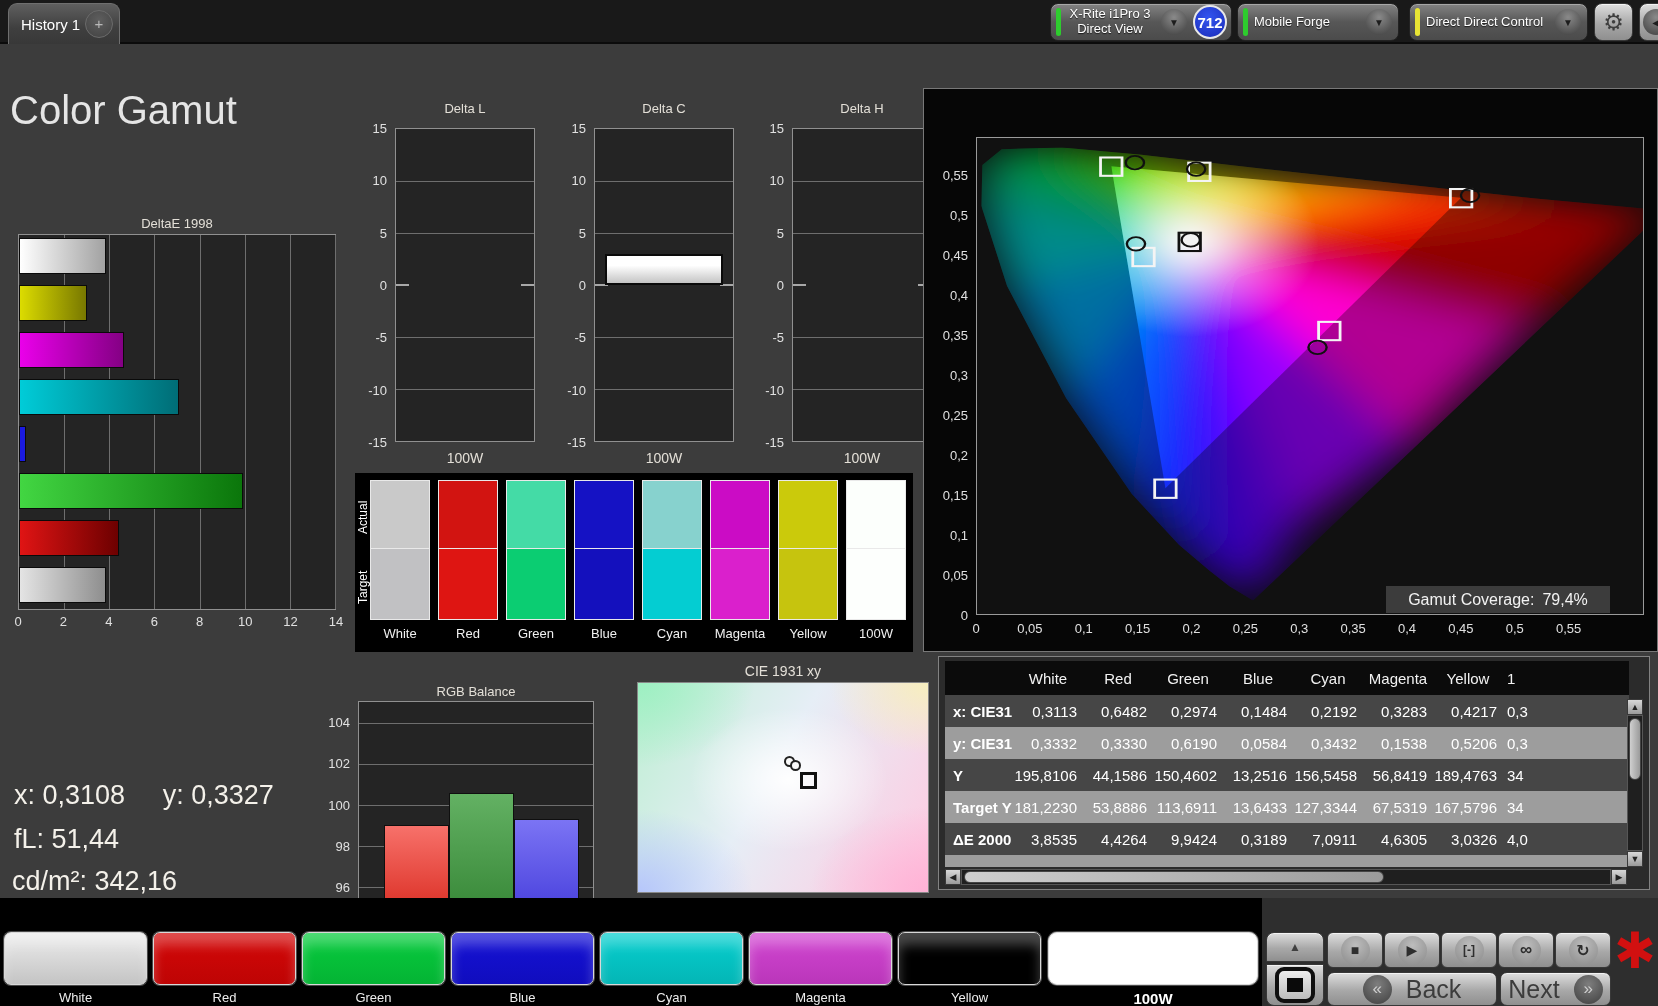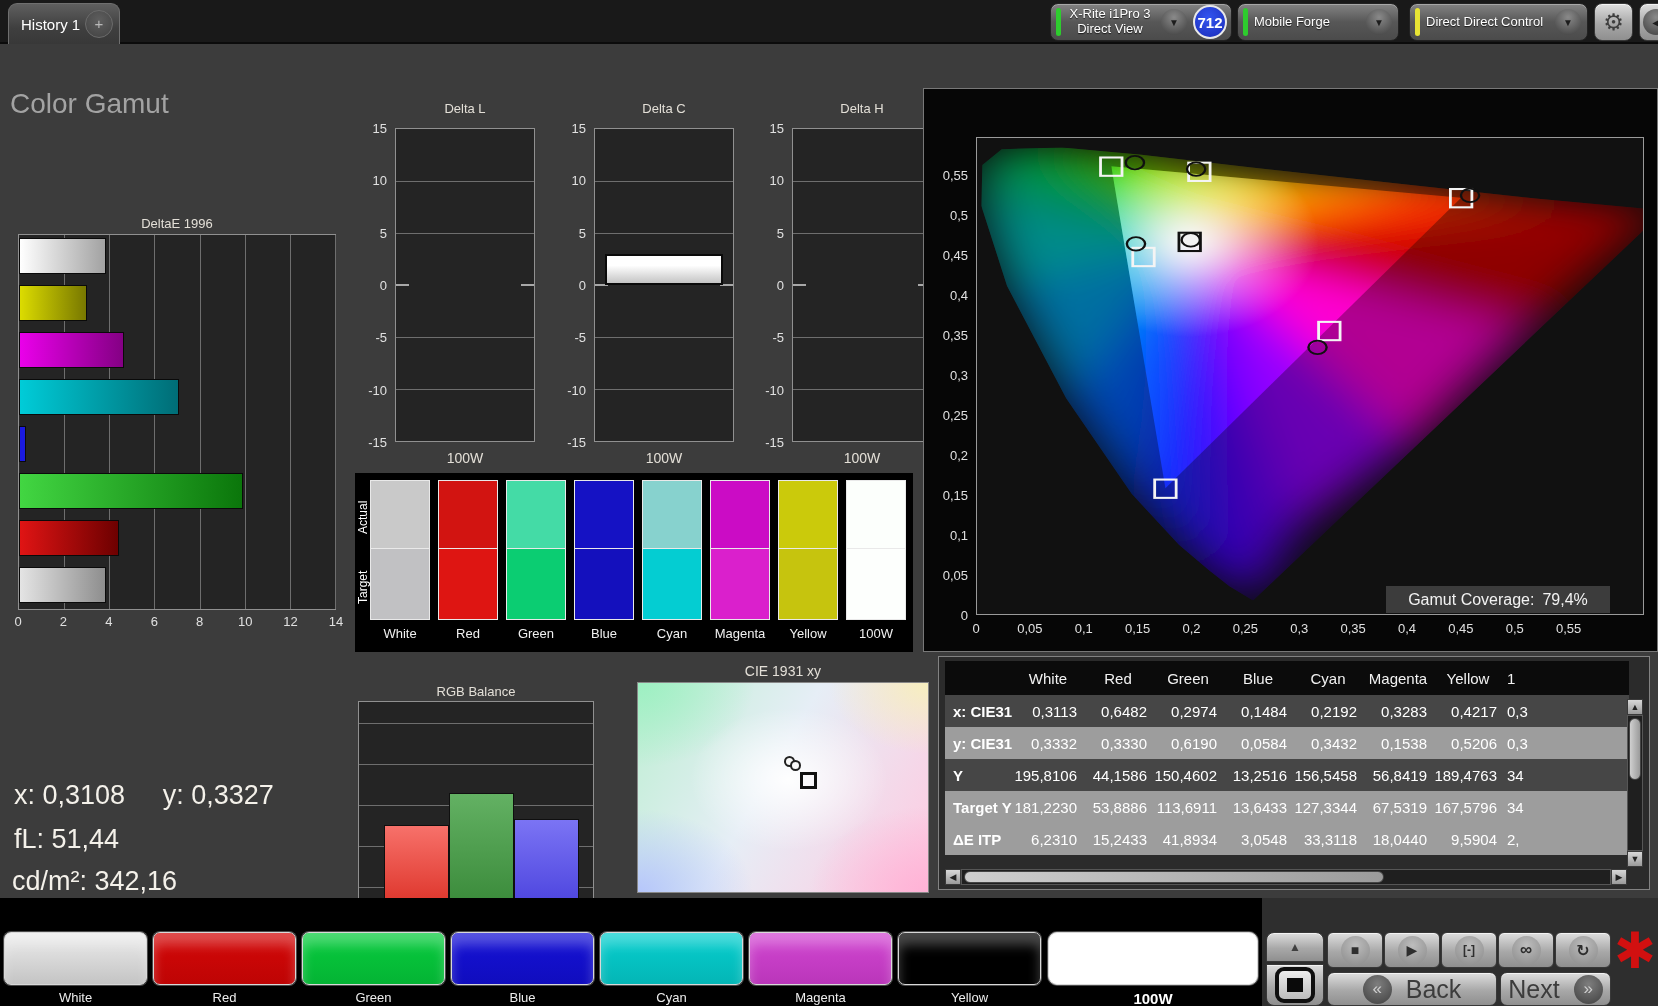--- a/index.html
+++ b/index.html
@@ -17,21 +17,21 @@
   .status-stripe { width:5px; height:28px; border-radius:3px; margin-left:5px; flex:none; }
   .dd-text { padding:0 6px; font-size:13px; line-height:1.15; white-space:nowrap; flex:1; }
   .dd-arrow { width:26px; height:26px; border-radius:50%; background:radial-gradient(circle at 50% 32%, #8a8a8a, #3d3d3d); color:#1d1d1d; font-size:10px; display:flex; align-items:center; justify-content:center; margin:0 6px 0 2px; flex:none; text-shadow:none; }
   #badge-712 { width:34px; height:34px; border-radius:50%; background:radial-gradient(circle at 45% 35%, #3355f0, #1a2bb8); border:2px solid #e8e8e8; color:#fff; font-size:15px; font-weight:bold; display:flex; align-items:center; justify-content:center; margin-right:4px; flex:none; text-shadow:none; }
   .sbtn { background:linear-gradient(#dedede,#a8a8a8 55%,#8f8f8f); border:1px solid #383838; border-radius:8px; box-shadow:inset 0 1px 0 rgba(255,255,255,.65); color:#3f3f3f; }
   #btn-settings { position:absolute; left:1594px; top:3px; width:39px; height:38px; font-size:23px; text-align:center; line-height:36px; }
   #btn-partial { position:absolute; left:1639px; top:3px; width:30px; height:38px; display:flex; align-items:center; }
   #btn-partial .dd-arrow { margin:0 0 0 3px; }
 
   
-  #page-title { position:absolute; left:10px; top:88px; font-size:28px; color:#a3a3a3; }
+  #page-title { position:absolute; left:10px; top:88px; font-size:40px; color:#e5e5e5; }
   .ptitle { position:absolute; color:#e3dfd7; font-size:13px; text-align:center; }
   .tick { position:absolute; color:#e0e0e0; font-size:13px; white-space:nowrap; }
   .xlabel { position:absolute; color:#e3dfd7; font-size:14px; text-align:center; }
 
   
   .plot { position:absolute; background:#242424; border:1px solid #909090; }
   .vgrid { position:absolute; top:0; bottom:0; width:1px; background:#6e6e6e; }
   .hgrid { position:absolute; left:0; right:0; height:1px; background:#6e6e6e; }
   .hbar { position:absolute; left:0; border:1px solid #0a0a0a; }
   .vbar { position:absolute; bottom:0; border:1px solid #0f0f0f; }
@@ -135,21 +135,21 @@
     </div>
 
     <div id="btn-settings" class="sbtn">⚙</div>
     <div id="btn-partial" class="sbtn">
       <span class="dd-arrow">◀</span>
     </div>
   </div>
 
   <div id="page-title">Color Gamut</div>
 
-  <div class="ptitle" style="left:18px; top:216px; width:318px;">DeltaE 1996</div>
+  <div class="ptitle" style="left:18px; top:216px; width:318px;">DeltaE 1998</div>
   <div class="plot" id="de-plot" style="left:18px; top:234px; width:318px; height:376px;">
     <div id="de-grid" class="abs" style="inset:0;">
         <div class="vgrid" style="left: 14.2857%;"></div>
         <div class="vgrid" style="left: 28.5714%;"></div>
         <div class="vgrid" style="left: 42.8571%;"></div>
         <div class="vgrid" style="left: 57.1429%;"></div>
         <div class="vgrid" style="left: 71.4286%;"></div>
         <div class="vgrid" style="left: 85.7143%;"></div>
         <div class="vgrid" style="left: 100%;"></div>
       </div>
@@ -401,20 +401,27 @@
         <div class="hgrid" style="top: 50%;"></div>
         <div class="hgrid" style="top: 70%;"></div>
         <div class="hgrid" style="top: 90%;"></div>
       </div>
     <div id="rgb-bars" class="abs" style="inset:0;">
         <div class="vbar" style="left: 25px; width: 65px; height: 40%; background: linear-gradient(rgb(247, 113, 106), rgb(221, 52, 42));"></div>
         <div class="vbar" style="left: 90px; width: 65px; height: 55.5%; background: linear-gradient(rgb(99, 177, 99), rgb(58, 138, 58));"></div>
         <div class="vbar" style="left: 155px; width: 65px; height: 43%; background: linear-gradient(rgb(123, 116, 244), rgb(76, 68, 222));"></div>
       </div>
   </div>
+  <div id="rgb-yticks" class="abs" style="left:320px; top:701px; width:34px; height:207px;">
+      <span class="tick" style="right: 4px; top: 10%; transform: translateY(-50%);">104</span>
+      <span class="tick" style="right: 4px; top: 30%; transform: translateY(-50%);">102</span>
+      <span class="tick" style="right: 4px; top: 50%; transform: translateY(-50%);">100</span>
+      <span class="tick" style="right: 4px; top: 70%; transform: translateY(-50%);">98</span>
+      <span class="tick" style="right: 4px; top: 90%; transform: translateY(-50%);">96</span>
+    </div>
   <div class="xlabel" style="left:358px; top:912px; width:236px;">100W</div>
 
   <div class="ptitle" style="left:637px; top:663px; width:292px; font-size:14px;">CIE 1931 xy</div>
   <div id="xy-plot">
       <div class="xy-circle" style="left: calc(52% - 5px); top: calc(37.5% - 5px);"></div>
       <div class="xy-circle" style="left: calc(54.2% - 5px); top: calc(39.2% - 5px);"></div>
       <div class="xy-square" style="left: calc(58.5% - 8px); top: calc(46.5% - 8px);"></div>
     </div>
 
   <div id="tablepanel">
@@ -469,20 +476,31 @@
           <div class="trow light">
             <div class="tcell lab" style="width: 68px;">Target Y</div>
             <div class="tcell" style="width: 70px;">181,2230</div>
             <div class="tcell" style="width: 70px;">53,8886</div>
             <div class="tcell" style="width: 70px;">113,6911</div>
             <div class="tcell" style="width: 70px;">13,6433</div>
             <div class="tcell" style="width: 70px;">127,3344</div>
             <div class="tcell" style="width: 70px;">67,5319</div>
             <div class="tcell" style="width: 70px;">167,5796</div>
             <div class="tcell last" style="width: 110px;">34</div>
+          </div>
+          <div class="trow dark">
+            <div class="tcell lab" style="width: 68px;">ΔE 2000</div>
+            <div class="tcell" style="width: 70px;">3,8535</div>
+            <div class="tcell" style="width: 70px;">4,4264</div>
+            <div class="tcell" style="width: 70px;">9,9424</div>
+            <div class="tcell" style="width: 70px;">0,3189</div>
+            <div class="tcell" style="width: 70px;">7,0911</div>
+            <div class="tcell" style="width: 70px;">4,6305</div>
+            <div class="tcell" style="width: 70px;">3,0326</div>
+            <div class="tcell last" style="width: 110px;">4,0</div>
           </div>
           <div class="trow light">
             <div class="tcell lab" style="width: 68px;">ΔE ITP</div>
             <div class="tcell" style="width: 70px;">6,2310</div>
             <div class="tcell" style="width: 70px;">15,2433</div>
             <div class="tcell" style="width: 70px;">41,8934</div>
             <div class="tcell" style="width: 70px;">3,0548</div>
             <div class="tcell" style="width: 70px;">33,3118</div>
             <div class="tcell" style="width: 70px;">18,0440</div>
             <div class="tcell" style="width: 70px;">9,5904</div>

